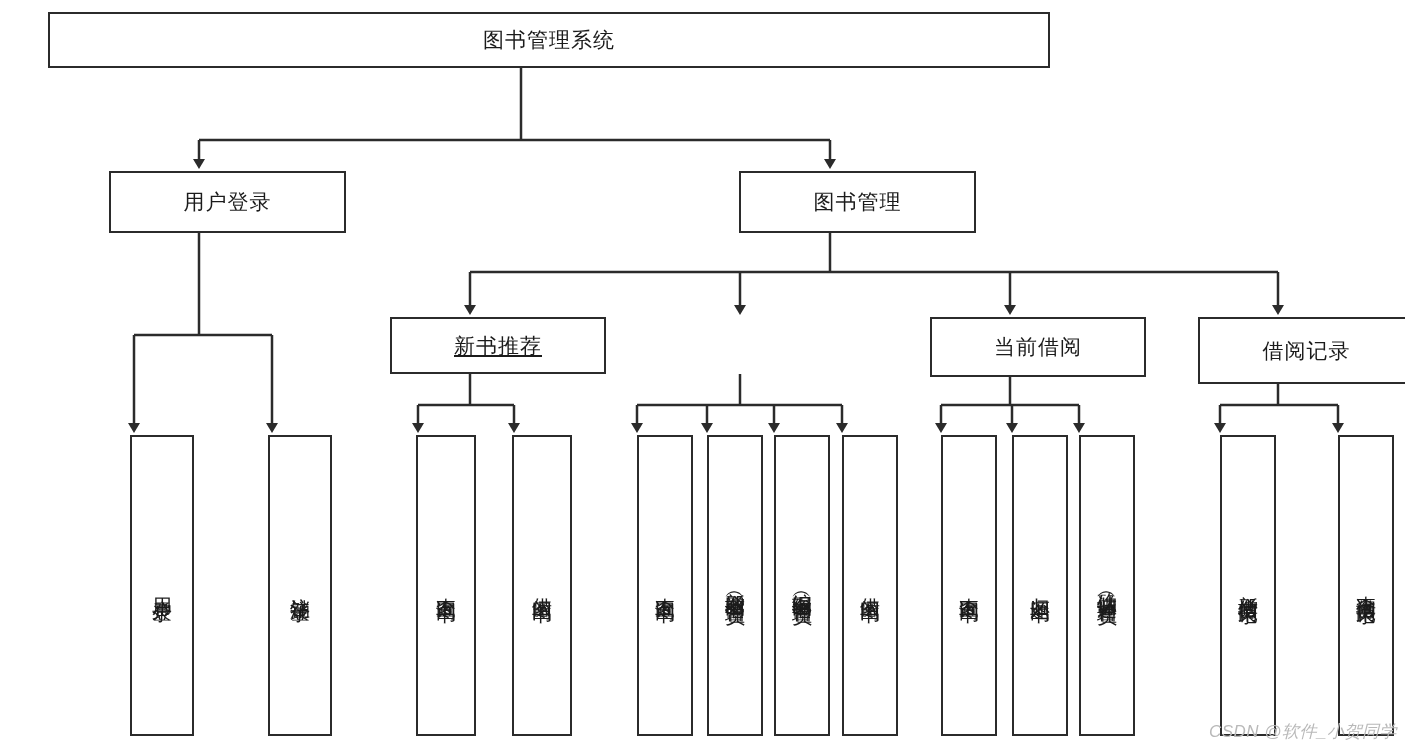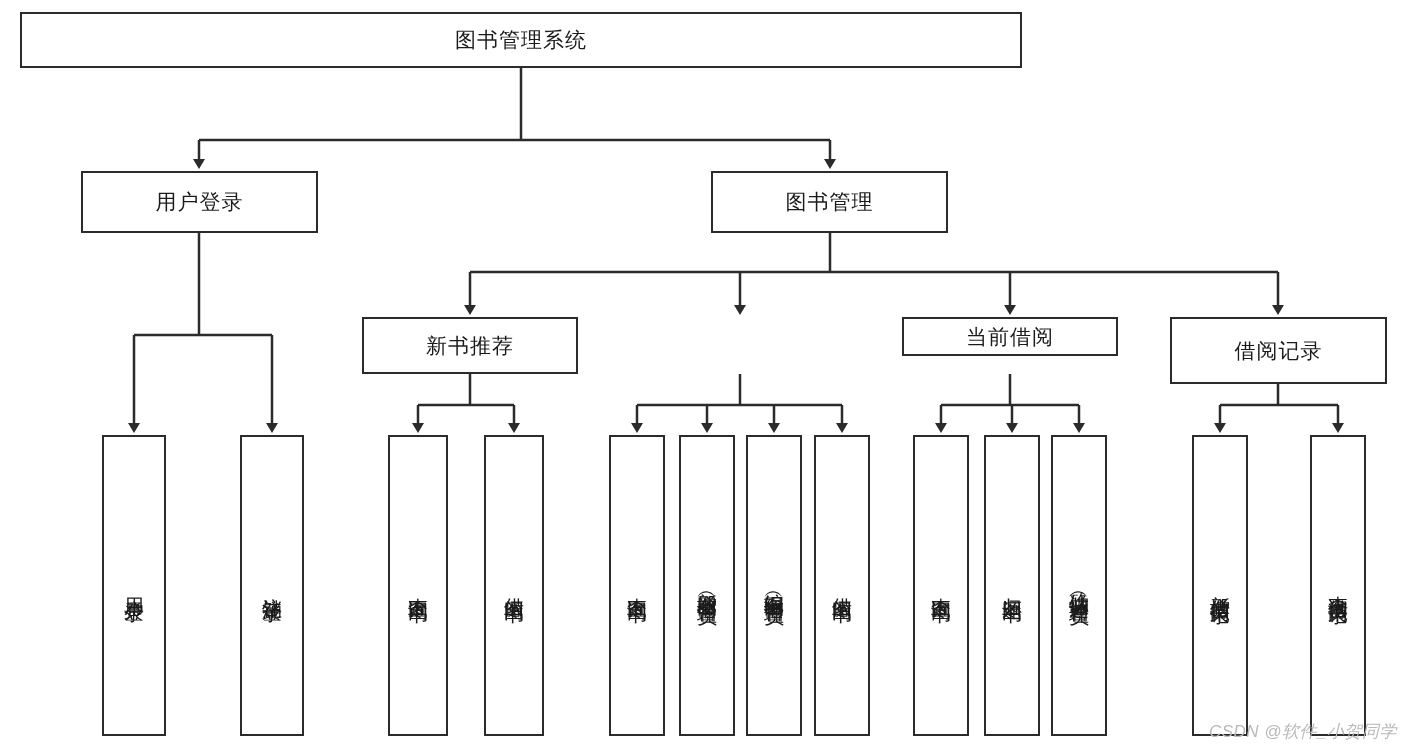--- a/index.html
+++ b/index.html
@@ -19,20 +19,21 @@
   }
   .node {
     position: absolute;
     box-sizing: border-box;
     border: 2px solid #2b2b2b;
     background: #ffffff;
     display: flex;
     align-items: center;
     justify-content: center;
     color: #1b1b1b;
+    margin-left: 28px;
   }
   .node.horiz {
     font-size: 21px;
     letter-spacing: 1px;
   }
   .node.vert {
     writing-mode: vertical-rl;
     text-orientation: upright;
     font-size: 20px;
     line-height: 1.05;
@@ -124,22 +125,22 @@
       <path d="M1220,405 L1220,424" marker-end="url(#arrow)"></path>
       <path d="M1338,405 L1338,424" marker-end="url(#arrow)"></path>
     </g>
   </svg>
 
   <div class="node horiz" style="left: 20px; top: 12px; width: 1002px; height: 56px;">图书管理系统</div>
 
   <div class="node horiz" style="left: 81px; top: 171px; width: 237px; height: 62px;">用户登录</div>
   <div class="node horiz" style="left: 711px; top: 171px; width: 237px; height: 62px;">图书管理</div>
 
-  <div class="node horiz" style="left: 362px; top: 317px; width: 216px; height: 57px;">新书推荐</div>
-  <div class="node horiz" style="left: 902px; top: 317px; width: 216px; height: 39px;">当前借阅</div>
+  <div class="node horiz" style="left: 362px; top: 317px; width: 216px; height: 57px; text-decoration: underline;">新书推荐</div>
+  <div class="node horiz" style="left: 902px; top: 317px; width: 216px; height: 60px;">当前借阅</div>
   <div class="node horiz" style="left: 1170px; top: 317px; width: 217px; height: 67px;">借阅记录</div>
 
   <div class="node vert" style="left: 102px; top: 435px; width: 64px; height: 301px;">用户登录</div>
   <div class="node vert" style="left: 240px; top: 435px; width: 64px; height: 301px;">注销登录</div>
   <div class="node vert" style="left: 388px; top: 435px; width: 60px; height: 301px;">查询图书</div>
   <div class="node vert" style="left: 484px; top: 435px; width: 60px; height: 301px;">借阅图书</div>
   <div class="node vert" style="left: 609px; top: 435px; width: 56px; height: 301px;">查询图书</div>
   <div class="node vert" style="left: 679px; top: 435px; width: 56px; height: 301px;">新增图书（管理员）</div>
   <div class="node vert" style="left: 746px; top: 435px; width: 56px; height: 301px;">编辑图书（管理员）</div>
   <div class="node vert" style="left: 814px; top: 435px; width: 56px; height: 301px;">借阅图书</div>

